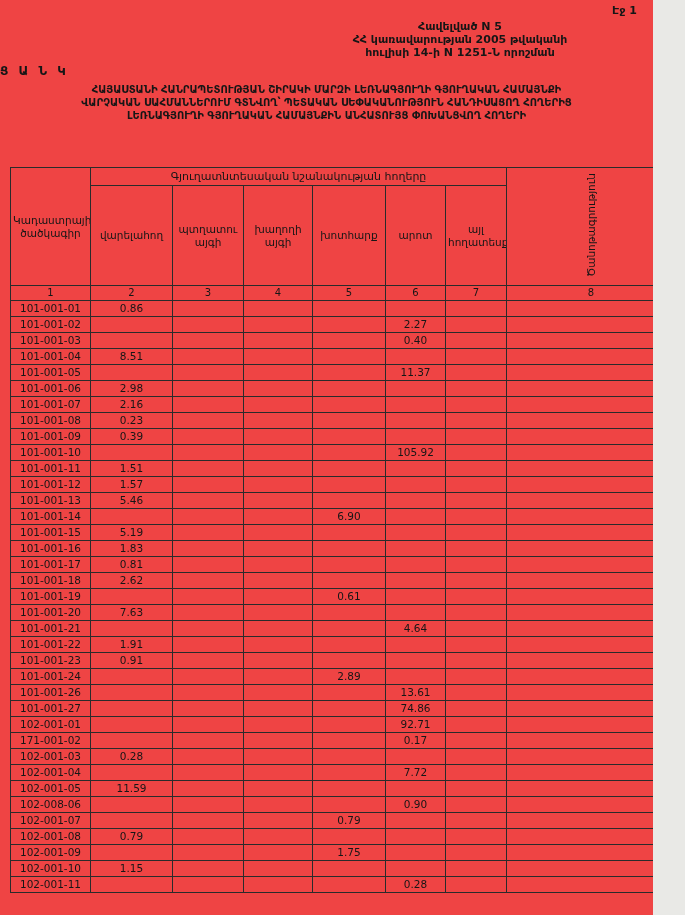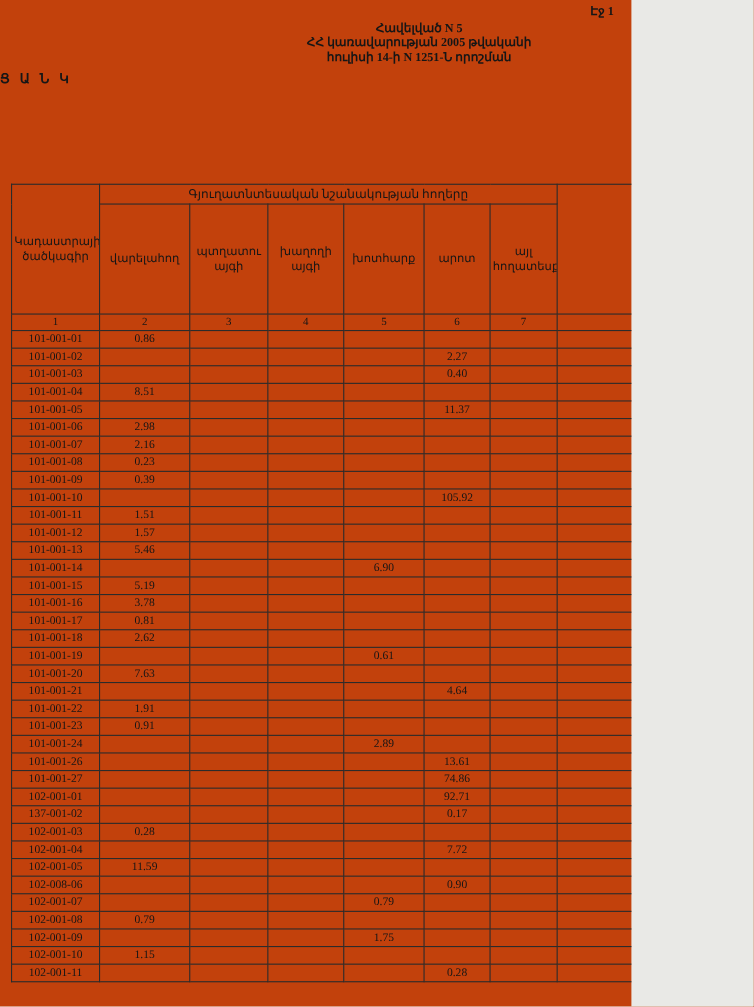--- a/index.html
+++ b/index.html
@@ -3,25 +3,24 @@
 <meta charset="utf-8">
 <style>
   * { margin: 0; padding: 0; box-sizing: border-box; }
   html, body { background: #e9e9e6; }
   body {
     width: 685px; height: 915px;
     font-family: "DejaVu Sans", "Liberation Sans", sans-serif;
   }
   .page {
     position: relative;
-    width: 574px; height: 915px;
-    background: #c2410c;
+    width: 653px; height: 915px;
+    background: #ef4444;
     color: #161616;
     overflow: hidden;
-    font-family: Liberation Serif, serif;
   }
   .page-num {
     position: absolute; top: 4px; right: 16px;
     font-size: 11px; font-weight: bold;
   }
   .appendix {
     position: absolute; top: 20px; right: 28px; width: 330px;
     text-align: center; font-size: 11px; font-weight: bold; line-height: 13px;
   }
   .doc-title {
@@ -67,20 +66,25 @@
   <div class="page-num">Էջ 1</div>
 
   <div class="appendix">
     <div>Հավելված N 5</div>
     <div>ՀՀ կառավարության 2005 թվականի</div>
     <div>հուլիսի 14-ի N 1251-Ն որոշման</div>
   </div>
 
   <div class="doc-title">Ց Ա Ն Կ</div>
 
+  <div class="subtitle">
+    <div>ՀԱՅԱՍՏԱՆԻ ՀԱՆՐԱՊԵՏՈՒԹՅԱՆ ՇԻՐԱԿԻ ՄԱՐԶԻ ԼԵՌՆԱԳՅՈՒՂԻ ԳՅՈՒՂԱԿԱՆ ՀԱՄԱՅՆՔԻ</div>
+    <div>ՎԱՐՉԱԿԱՆ ՍԱՀՄԱՆՆԵՐՈՒՄ ԳՏՆՎՈՂ՝ ՊԵՏԱԿԱՆ ՍԵՓԱԿԱՆՈՒԹՅՈՒՆ ՀԱՆԴԻՍԱՑՈՂ ՀՈՂԵՐԻՑ</div>
+    <div>ԼԵՌՆԱԳՅՈՒՂԻ ԳՅՈՒՂԱԿԱՆ ՀԱՄԱՅՆՔԻՆ ԱՆՀԱՏՈՒՅՑ ՓՈԽԱՆՑՎՈՂ ՀՈՂԵՐԻ</div>
+  </div>
 
   <table class="land-table">
     <colgroup>
       <col style="width:80px">
       <col style="width:82px">
       <col style="width:71px">
       <col style="width:69px">
       <col style="width:73px">
       <col style="width:60px">
       <col style="width:61px">
@@ -259,21 +263,21 @@
           <td>5.19</td>
           <td></td>
           <td></td>
           <td></td>
           <td></td>
           <td></td>
           <td></td>
         </tr>
         <tr>
           <td class="code-cell">101-001-16</td>
-          <td>3.78</td>
+          <td>1.83</td>
           <td></td>
           <td></td>
           <td></td>
           <td></td>
           <td></td>
           <td></td>
         </tr>
         <tr>
           <td class="code-cell">101-001-17</td>
           <td>0.81</td>
@@ -378,21 +382,21 @@
           <td class="code-cell">102-001-01</td>
           <td></td>
           <td></td>
           <td></td>
           <td></td>
           <td>92.71</td>
           <td></td>
           <td></td>
         </tr>
         <tr>
-          <td class="code-cell">137-001-02</td>
+          <td class="code-cell">171-001-02</td>
           <td></td>
           <td></td>
           <td></td>
           <td></td>
           <td>0.17</td>
           <td></td>
           <td></td>
         </tr>
         <tr>
           <td class="code-cell">102-001-03</td>

